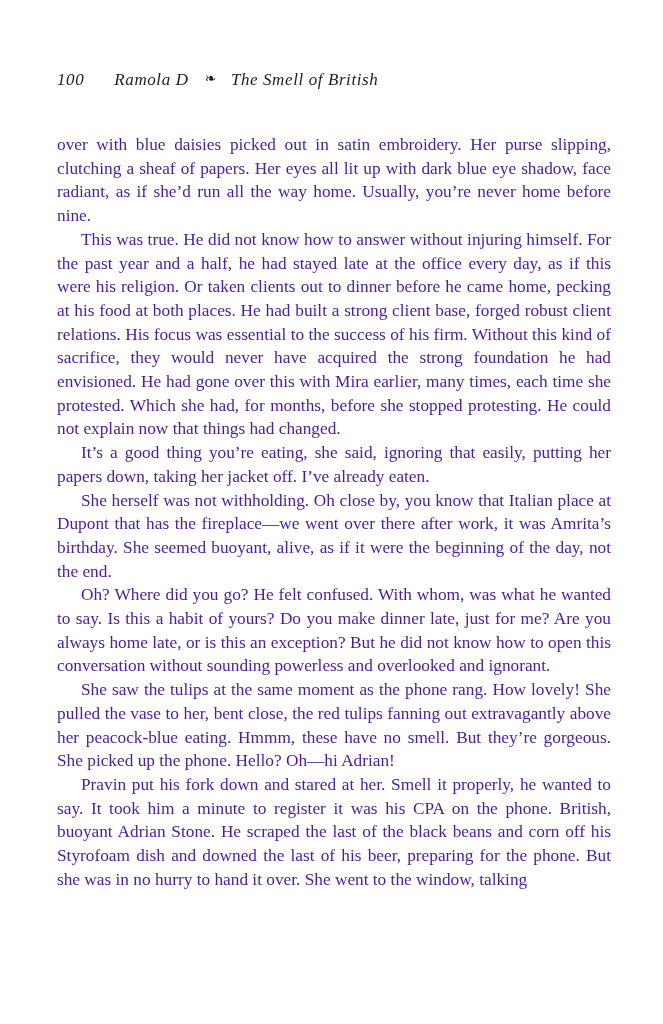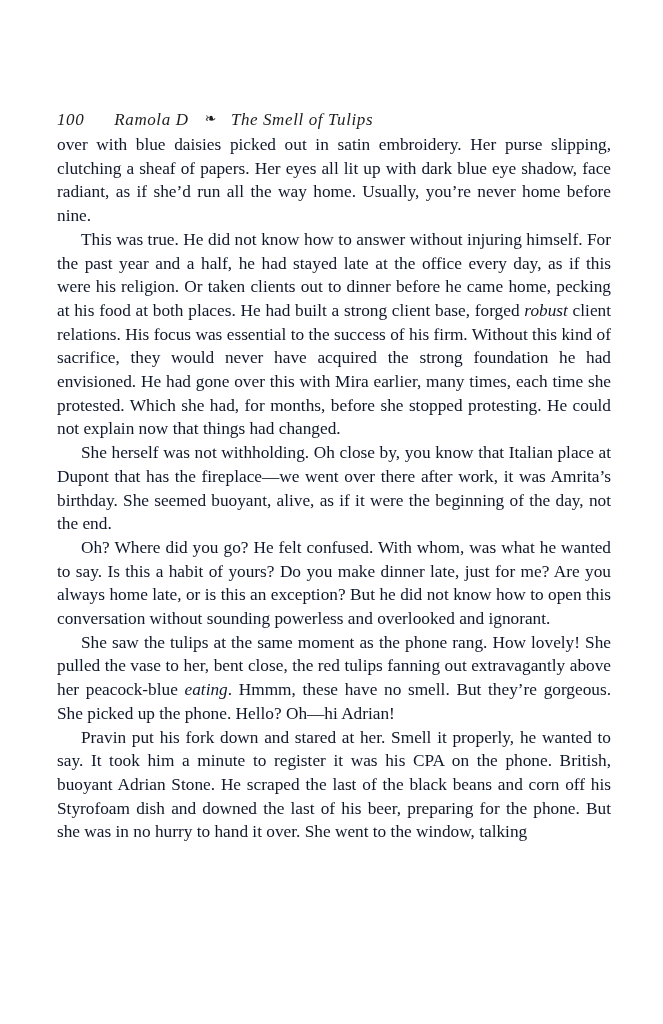--- a/index.html
+++ b/index.html
@@ -30,65 +30,64 @@
     font-size: 17px;
     letter-spacing: 0.6px;
     color: #1e1e1e;
     white-space: nowrap;
   }
   .running-head .page-number {
     margin-right: 30px;
   }
   .running-head .author {
     margin-right: 16px;
-    margin-top: 40px;
   }
   .running-head .ornament {
     margin-right: 14px;
     font-style: normal;
     font-size: 14px;
     position: relative;
     top: -2px;
     font-family: "DejaVu Sans", sans-serif;
   }
   .text-block {
     position: absolute;
     top: 133px;
     left: 57px;
     width: 554px;
     font-size: 17.3px;
     line-height: 23.7px;
     text-align: justify;
-    color: #0f172a;
+    color: #4c1d95;
   }
   .text-block p {
     margin: 0;
     padding: 0;
   }
   .text-block p.indent {
     text-indent: 24px;
   }
   .italic {
-    font-style: italic;
   }
 </style>
 </head>
 <body>
 
 <div class="page">
 
   <header class="running-head">
     <span class="page-number">100</span>
     <span class="author">Ramola D</span>
     <span class="ornament">❧</span>
-    <span class="title">The Smell of Tulips</span>
+    <span class="title">The Smell of British</span>
   </header>
 
   <main class="text-block">
       <p class=""><span>over with blue daisies picked out in satin embroidery. Her purse slipping, clutching a sheaf of papers. Her eyes all lit up with dark blue eye shadow, face radiant, as if she’d run all the way home. Usually, you’re never home before nine.</span></p>
       <p class="indent"><span>This was true. He did not know how to answer without injuring himself. For the past year and a half, he had stayed late at the office every day, as if this were his religion. Or taken clients out to dinner before he came home, pecking at his food at both places. He had built a strong client base, forged </span><span class="italic">robust</span><span> client relations. His focus was essential to the success of his firm. Without this kind of sacrifice, they would never have acquired the strong foundation he had envisioned. He had gone over this with Mira earlier, many times, each time she protested. Which she had, for months, before she stopped protesting. He could not explain now that things had changed.</span></p>
+      <p class="indent"><span>It’s a good thing you’re eating, she said, ignoring that easily, putting her papers down, taking her jacket off. I’ve already eaten.</span></p>
       <p class="indent"><span>She herself was not withholding. Oh close by, you know that Italian place at Dupont that has the fireplace—we went over there after work, it was Amrita’s birthday. She seemed buoyant, alive, as if it were the beginning of the day, not the end.</span></p>
       <p class="indent"><span>Oh? Where did you go? He felt confused. With whom, was what he wanted to say. Is this a habit of yours? Do you make dinner late, just for me? Are you always home late, or is this an exception? But he did not know how to open this conversation without sounding powerless and overlooked and ignorant.</span></p>
       <p class="indent"><span>She saw the tulips at the same moment as the phone rang. How lovely! She pulled the vase to her, bent close, the red tulips fanning out extravagantly above her peacock-blue </span><span class="italic">eating</span><span>. Hmmm, these have no smell. But they’re gorgeous. She picked up the phone. Hello? Oh—hi Adrian!</span></p>
       <p class="indent"><span>Pravin put his fork down and stared at her. Smell it properly, he wanted to say. It took him a minute to register it was his CPA on the phone. British, buoyant Adrian Stone. He scraped the last of the black beans and corn off his Styrofoam dish and downed the last of his beer, preparing for the phone. But she was in no hurry to hand it over. She went to the window, talking</span></p>
     </main>
 
 </div>
 
 </body></html>

